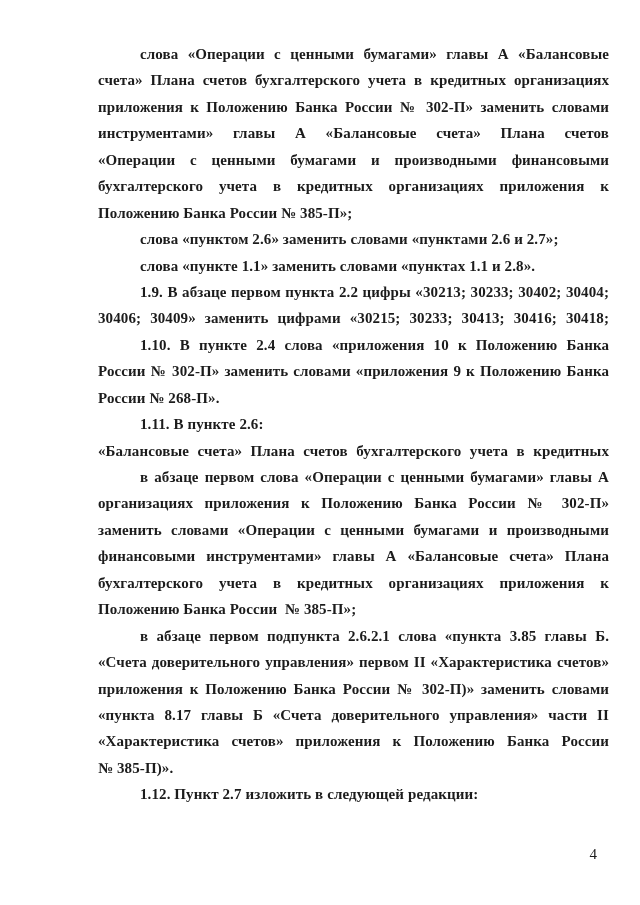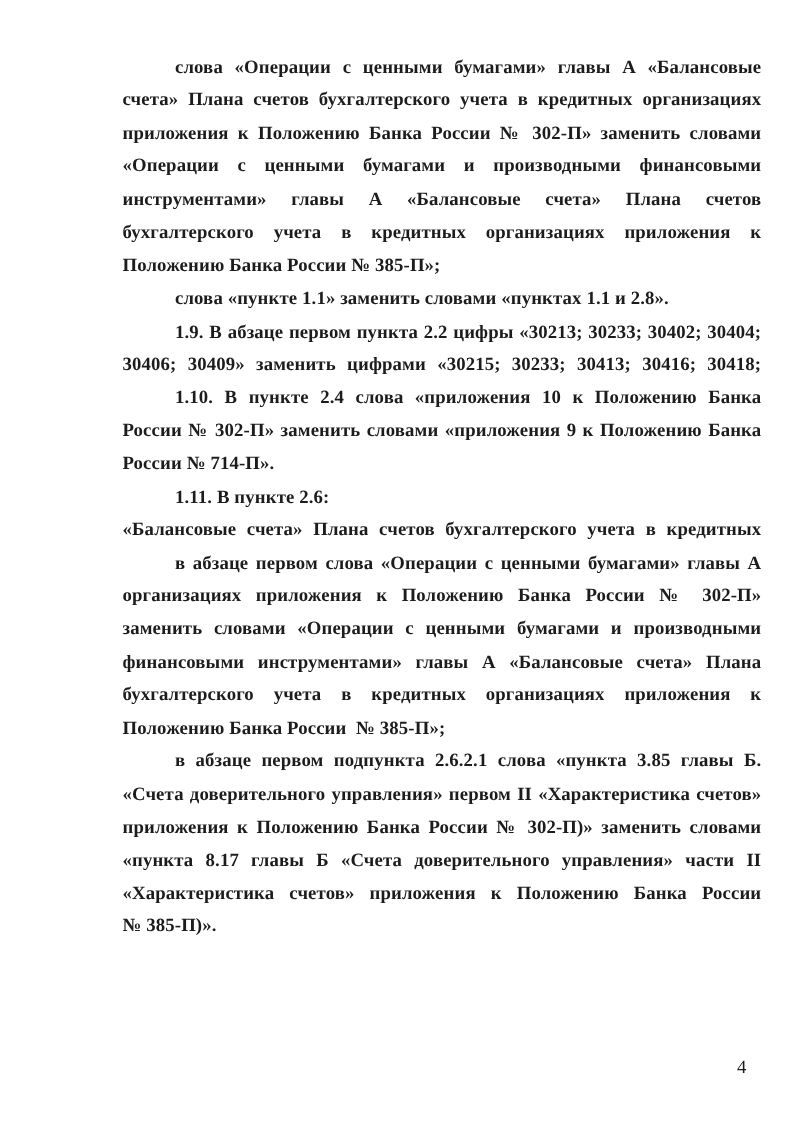--- a/index.html
+++ b/index.html
@@ -61,36 +61,39 @@
 </style>
 </head>
 <body>
 
 <div class="page">
   <div class="text-column">
       <div class="para">
         <div class="line indent jfull">слова «Операции с ценными бумагами» главы А «Балансовые</div>
         <div class="line jfull">счета» Плана счетов бухгалтерского учета в кредитных организациях</div>
         <div class="line jfull">приложения к Положению Банка России № 302-П» заменить словами</div>
+        <div class="line jfull">инструментами» главы А «Балансовые счета» Плана счетов</div>
         <div class="line jfull">«Операции с ценными бумагами и производными финансовыми</div>
-        <div class="line jfull">инструментами» главы А «Балансовые счета» Плана счетов</div>
         <div class="line jfull">бухгалтерского учета в кредитных организациях приложения к</div>
         <div class="line">Положению Банка России № 385-П»;</div>
+      </div>
+      <div class="para">
+        <div class="line indent">слова «пунктом 2.6» заменить словами «пунктами 2.6 и 2.7»;</div>
       </div>
       <div class="para">
         <div class="line indent">слова «пункте 1.1» заменить словами «пунктах 1.1 и 2.8».</div>
       </div>
       <div class="para">
         <div class="line indent jfull">1.9. В абзаце первом пункта 2.2 цифры «30213; 30233; 30402; 30404;</div>
         <div class="line jfull">30406; 30409» заменить цифрами «30215; 30233; 30413; 30416; 30418;</div>
       </div>
       <div class="para">
         <div class="line indent jfull">1.10. В пункте 2.4 слова «приложения 10 к Положению Банка</div>
         <div class="line jfull">России № 302-П» заменить словами «приложения 9 к Положению Банка</div>
-        <div class="line">России № 714-П».</div>
+        <div class="line">России № 268-П».</div>
       </div>
       <div class="para">
         <div class="line indent">1.11. В пункте 2.6:</div>
       </div>
       <div class="para">
         <div class="line jfull">«Балансовые счета» Плана счетов бухгалтерского учета в кредитных</div>
         <div class="line indent jfull">в абзаце первом слова «Операции с ценными бумагами» главы А</div>
         <div class="line jfull">организациях приложения к Положению Банка России № 302-П»</div>
         <div class="line jfull">заменить словами «Операции с ценными бумагами и производными</div>
         <div class="line jfull">финансовыми инструментами» главы А «Балансовые счета» Плана счетов</div>
@@ -98,15 +101,18 @@
         <div class="line">Положению Банка России&nbsp; № 385-П»;</div>
       </div>
       <div class="para">
         <div class="line indent jfull">в абзаце первом подпункта 2.6.2.1 слова «пункта 3.85 главы Б.</div>
         <div class="line jfull">«Счета доверительного управления» первом II «Характеристика счетов»</div>
         <div class="line jfull">приложения к Положению Банка России № 302-П)» заменить словами</div>
         <div class="line jfull">«пункта 8.17 главы Б «Счета доверительного управления» части II</div>
         <div class="line jfull">«Характеристика счетов» приложения к Положению Банка России</div>
         <div class="line">№ 385-П)».</div>
       </div>
+      <div class="para">
+        <div class="line indent">1.12. Пункт 2.7 изложить в следующей редакции:</div>
+      </div>
     </div>
   <div class="page-number">4</div>
 </div>
 
 </body></html>

